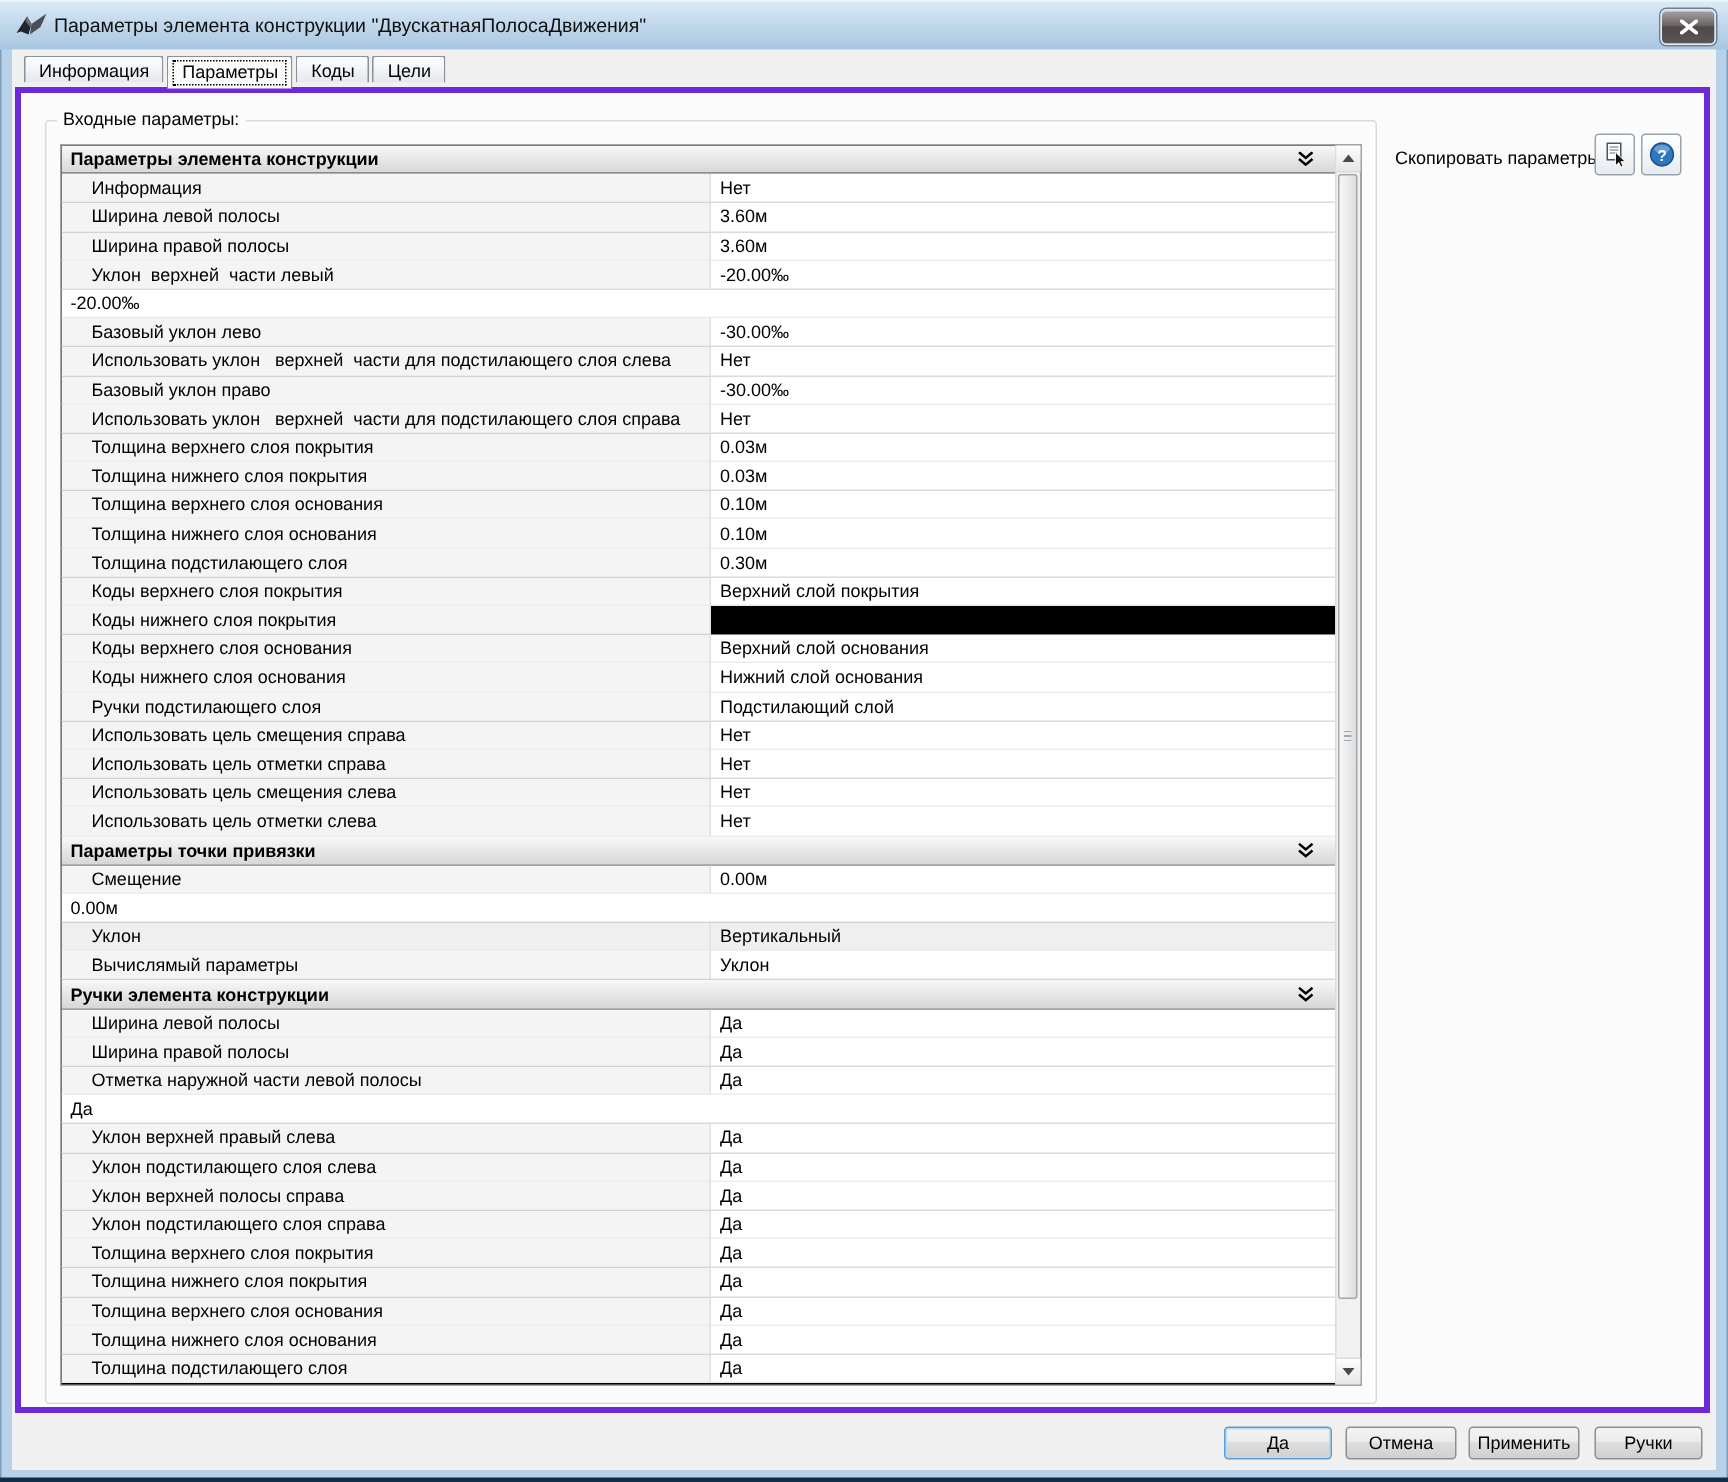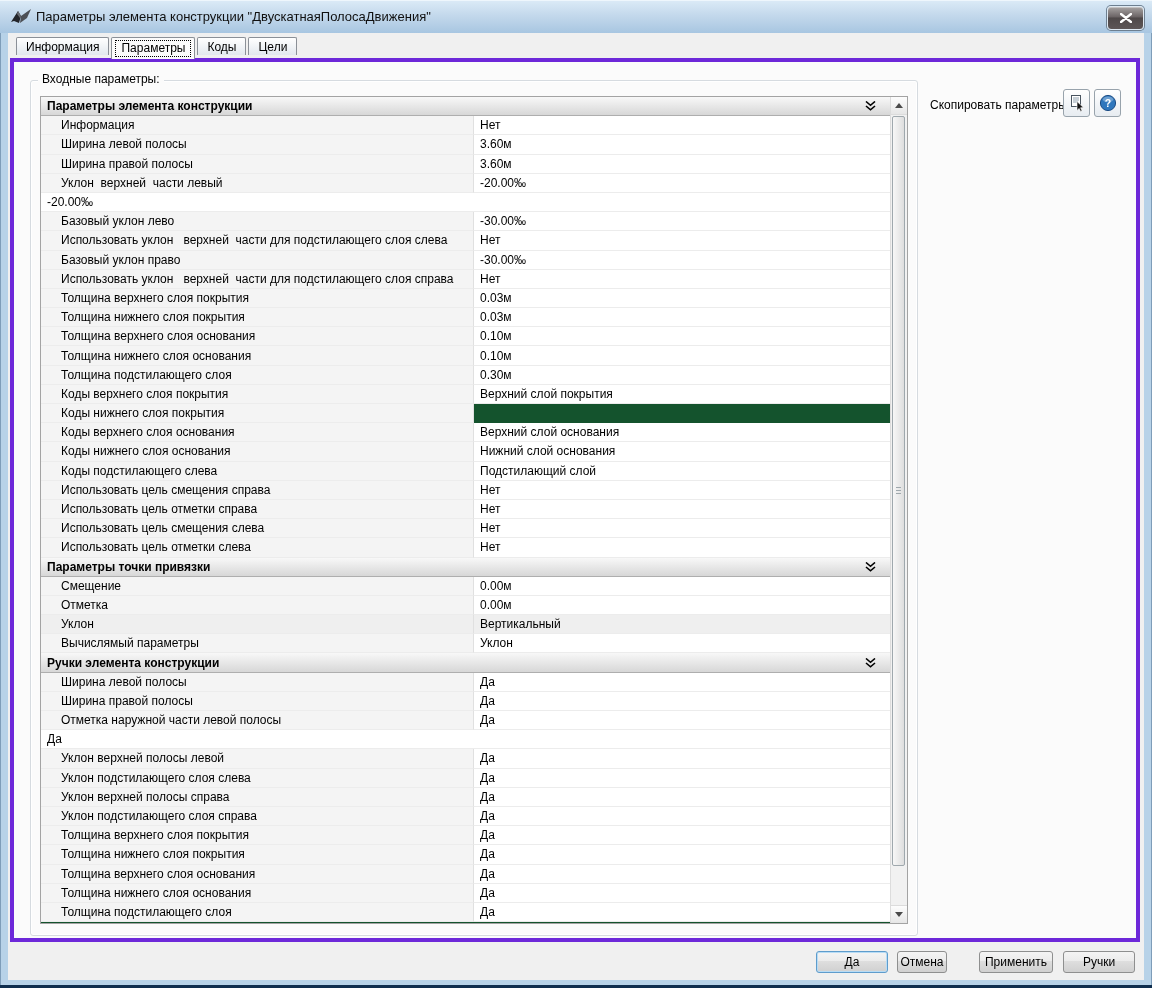--- a/index.html
+++ b/index.html
@@ -34,21 +34,21 @@
     background:#fbfbfb;border:4px solid #6d28d9;z-index:2;}
 
   
   .groupbox{position:absolute;left:16px;top:18px;width:888px;height:856px;box-sizing:border-box;
     border:1px solid #d6dbe0;box-shadow:inset 0 0 0 1px #ffffff;border-radius:3px;}
   .gb-label{position:absolute;left:24px;top:10px;padding:0 4px;background:#fbfbfb;
     font-size:12px;color:#000;z-index:2;}
 
   
   .grid{position:absolute;left:26px;top:34px;width:868px;height:828px;box-sizing:border-box;
-    border:1px solid #a3a3a3;background:#14532d;display:flex;}
+    border:1px solid #a3a3a3;background:#000000;display:flex;}
   .rows{width:849px;overflow:hidden;}
   .sec-header{height:19.2px;box-sizing:border-box;display:flex;align-items:center;
     background:linear-gradient(#f8f8f8,#d7d7d7);border-bottom:1px solid #aeaeae;
     font-size:12px;font-weight:700;color:#000;padding-left:6px;}
   .sec-header .chev{margin-left:auto;margin-right:14px;display:flex;}
   .prow{height:19.2px;box-sizing:border-box;display:flex;font-size:12px;color:#000;}
   .cl{width:433px;box-sizing:border-box;background:#f4f4f4;border-right:1px solid #e0e0e0;
     border-bottom:1px solid #ececec;display:flex;align-items:center;padding-left:20px;
     white-space:pre;overflow:hidden;}
   .cv{flex:1;box-sizing:border-box;background:#fff;border-bottom:1px solid #ececec;
@@ -77,21 +77,21 @@
     display:flex;align-items:center;justify-content:center;}
   .toolbtn.copy{left:1049px;}
   .toolbtn.help{left:1080px;}
 
   
   .btn{position:absolute;top:918px;height:22px;box-sizing:border-box;border-radius:3px;
     border:1px solid #8e8f8f;background:linear-gradient(#f4f4f4,#ebebeb 45%,#dedede 46%,#d0d0d0);
     font-size:12px;color:#000;display:flex;align-items:center;justify-content:center;}
   .btn.default{border-color:#5e9ccc;box-shadow:inset 0 0 0 1px #b8dcf5;}
   .btn.b-yes{left:808px;width:72px;}
-  .btn.b-cancel{left:889px;width:50px;}
+  .btn.b-cancel{left:889px;width:74px;}
   .btn.b-apply{left:971px;width:74px;}
   .btn.b-help{left:1055px;width:72px;}
 </style>
 </head>
 <body>
 
 <div class="window">
 
   <div class="titlebar">
     <svg class="title-icon" viewBox="0 0 22 18">
@@ -205,21 +205,21 @@
             </div>
             <div class="prow">
               <div class="cl">Коды верхнего слоя основания</div>
               <div class="cv">Верхний слой основания</div>
             </div>
             <div class="prow">
               <div class="cl">Коды нижнего слоя основания</div>
               <div class="cv">Нижний слой основания</div>
             </div>
             <div class="prow">
-              <div class="cl">Коды подстилающего слева</div>
+              <div class="cl">Ручки подстилающего слоя</div>
               <div class="cv">Подстилающий слой</div>
             </div>
             <div class="prow">
               <div class="cl">Использовать цель смещения справа</div>
               <div class="cv">Нет</div>
             </div>
             <div class="prow">
               <div class="cl">Использовать цель отметки справа</div>
               <div class="cv">Нет</div>
             </div>
@@ -238,21 +238,20 @@
                   <polyline points="1,0.5 5.5,4.3 10,0.5" fill="none" stroke="#000" stroke-width="1.6"></polyline>
                   <polyline points="1,5 5.5,8.8 10,5" fill="none" stroke="#000" stroke-width="1.6"></polyline>
                 </svg>
               </span>
             </div>
             <div class="prow">
               <div class="cl">Смещение</div>
               <div class="cv">0.00м</div>
             </div>
             <div class="prow">
-              <div class="cl">Отметка</div>
               <div class="cv">0.00м</div>
             </div>
             <div class="prow ro">
               <div class="cl">Уклон</div>
               <div class="cv">Вертикальный</div>
             </div>
             <div class="prow">
               <div class="cl">Вычислямый параметры</div>
               <div class="cv">Уклон</div>
             </div>
@@ -274,21 +273,21 @@
               <div class="cv">Да</div>
             </div>
             <div class="prow">
               <div class="cl">Отметка наружной части левой полосы</div>
               <div class="cv">Да</div>
             </div>
             <div class="prow">
               <div class="cv">Да</div>
             </div>
             <div class="prow">
-              <div class="cl">Уклон верхней полосы левой</div>
+              <div class="cl">Уклон верхней правый слева</div>
               <div class="cv">Да</div>
             </div>
             <div class="prow">
               <div class="cl">Уклон подстилающего слоя слева</div>
               <div class="cv">Да</div>
             </div>
             <div class="prow">
               <div class="cl">Уклон верхней полосы справа</div>
               <div class="cv">Да</div>
             </div>

